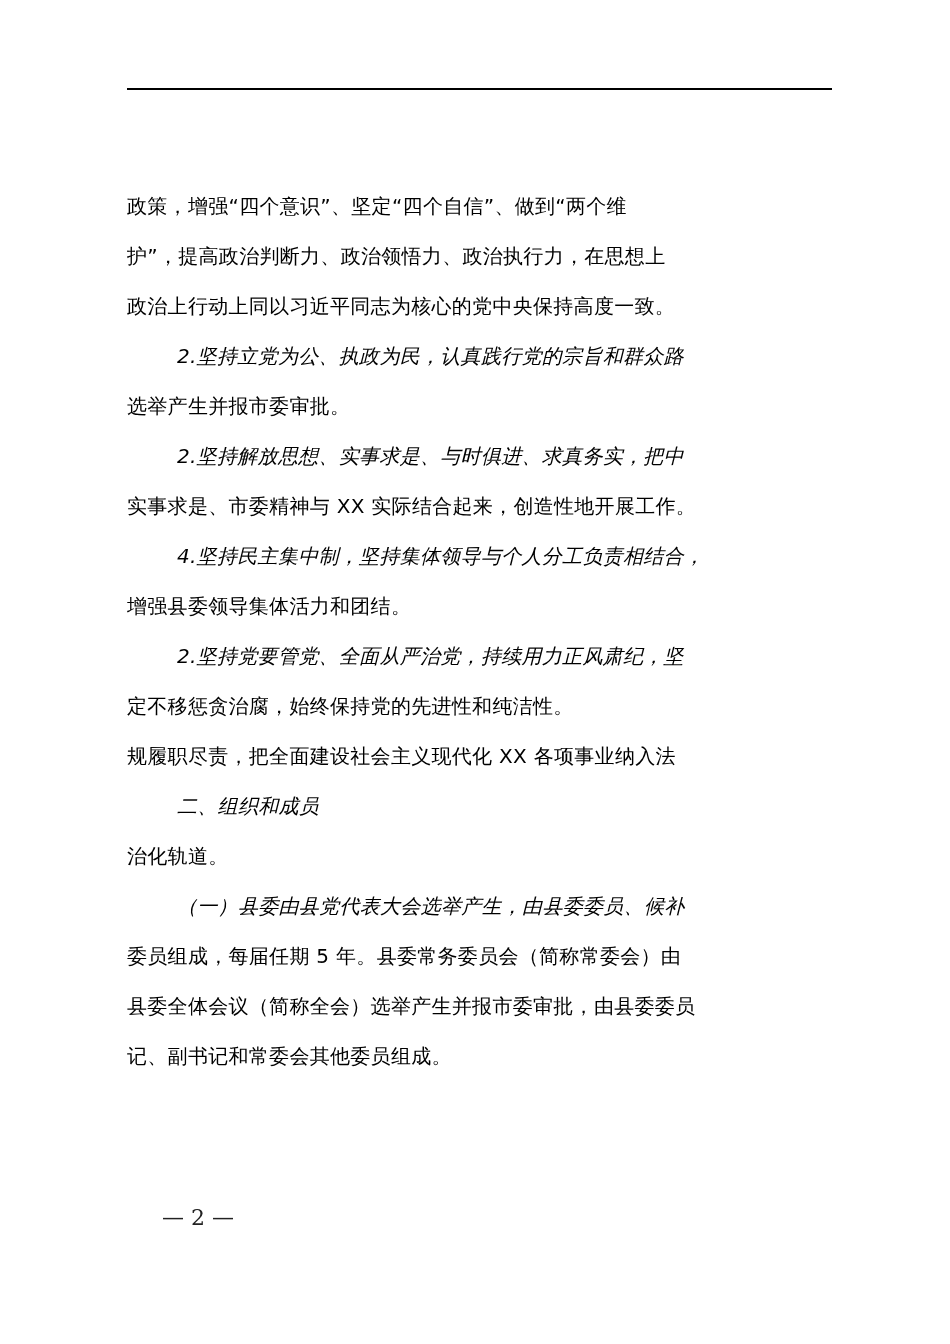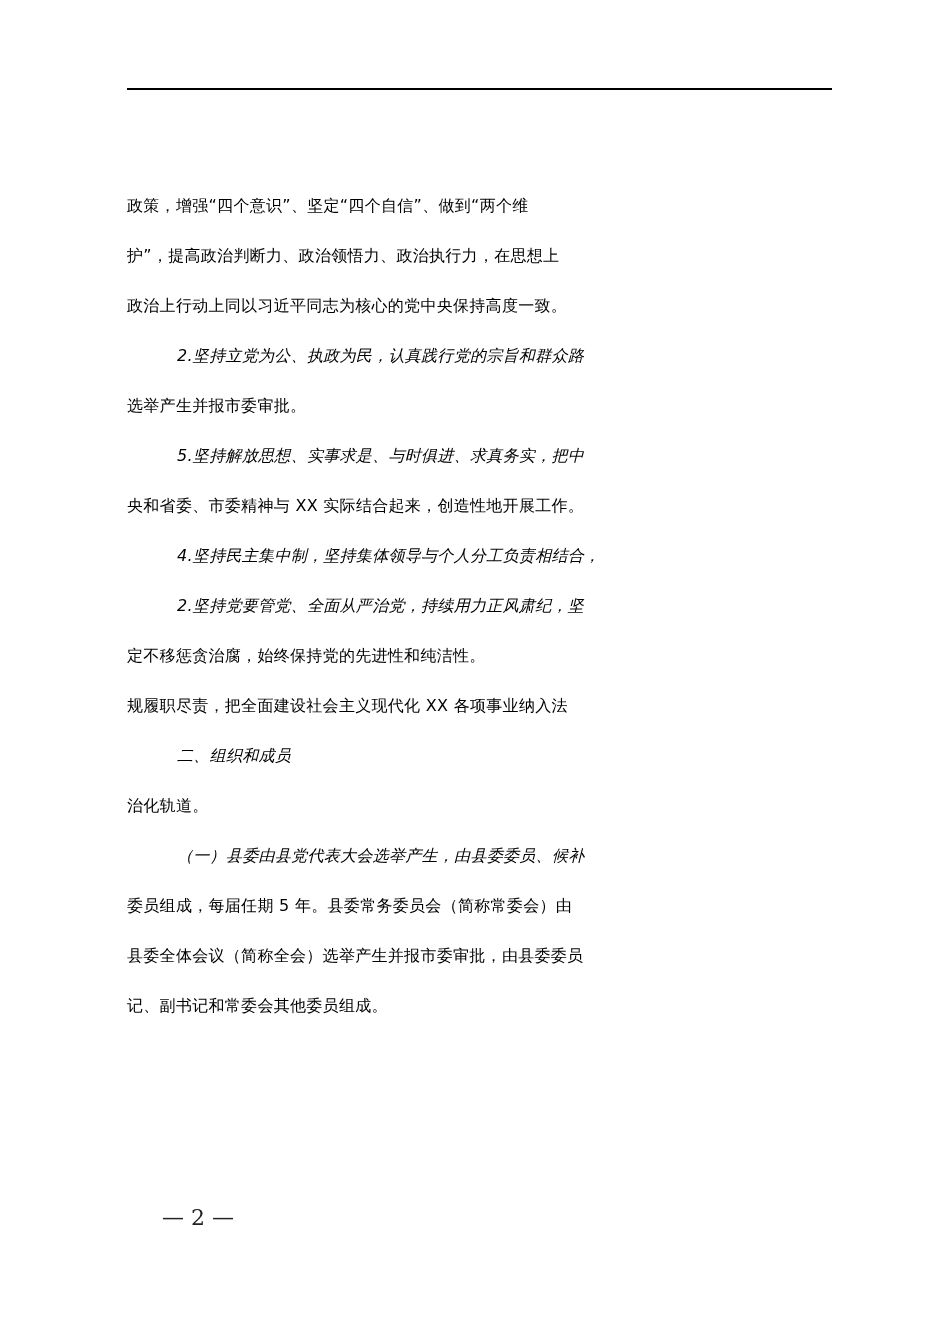--- a/index.html
+++ b/index.html
@@ -1,37 +1,38 @@
 <!DOCTYPE html>
 <html><head>
   <meta charset="utf-8">
   <style>
     html, body { margin: 0; padding: 0; background: #ffffff; }
     body { width: 950px; height: 1344px; position: relative; overflow: hidden;
            font-family: "DejaVu Sans", sans-serif; color: #000; }
     .top-rule { position: absolute; left: 127px; top: 88px; width: 705px; height: 2px; background: #000; }
     .content { position: absolute; left: 127px; top: 181px; width: 710px; }
-    .line { font-size: 16px; line-height: 50px; height: 50px; white-space: nowrap; letter-spacing: 0.3px; }
+    .line { font-size: 20px; line-height: 50px; height: 50px; white-space: nowrap; letter-spacing: 0.3px; }
     .indent { padding-left: 50px; font-style: italic; }
     .page-num { position: absolute; left: 162px; top: 1205px; font-family: "DejaVu Serif", serif; font-size: 22px; color: #222; }
   </style>
 </head>
 <body>
 
 <div class="top-rule"></div>
 
 <div class="content">
   <div class="line">政策，增强“四个意识”、坚定“四个自信”、做到“两个维</div>
   <div class="line">护”，提高政治判断力、政治领悟力、政治执行力，在思想上</div>
   <div class="line">政治上行动上同以习近平同志为核心的党中央保持高度一致。</div>
   <div class="line indent">2.坚持立党为公、执政为民，认真践行党的宗旨和群众路</div>
   <div class="line">选举产生并报市委审批。</div>
-  <div class="line indent">5.坚持解放思想、实事求是、与时俱进、求真务实，把中</div>
-  <div class="line">央和省委、市委精神与 XX 实际结合起来，创造性地开展工作。</div>
+  <div class="line indent">2.坚持解放思想、实事求是、与时俱进、求真务实，把中</div>
+  <div class="line">实事求是、市委精神与 XX 实际结合起来，创造性地开展工作。</div>
   <div class="line indent">4.坚持民主集中制，坚持集体领导与个人分工负责相结合，</div>
+  <div class="line">增强县委领导集体活力和团结。</div>
   <div class="line indent">2.坚持党要管党、全面从严治党，持续用力正风肃纪，坚</div>
   <div class="line">定不移惩贪治腐，始终保持党的先进性和纯洁性。</div>
   <div class="line">规履职尽责，把全面建设社会主义现代化 XX 各项事业纳入法</div>
   <div class="line indent">二、组织和成员</div>
   <div class="line">治化轨道。</div>
   <div class="line indent">（一）县委由县党代表大会选举产生，由县委委员、候补</div>
   <div class="line">委员组成，每届任期 5 年。县委常务委员会（简称常委会）由</div>
   <div class="line">县委全体会议（简称全会）选举产生并报市委审批，由县委委员</div>
   <div class="line">记、副书记和常委会其他委员组成。</div>
 </div>

